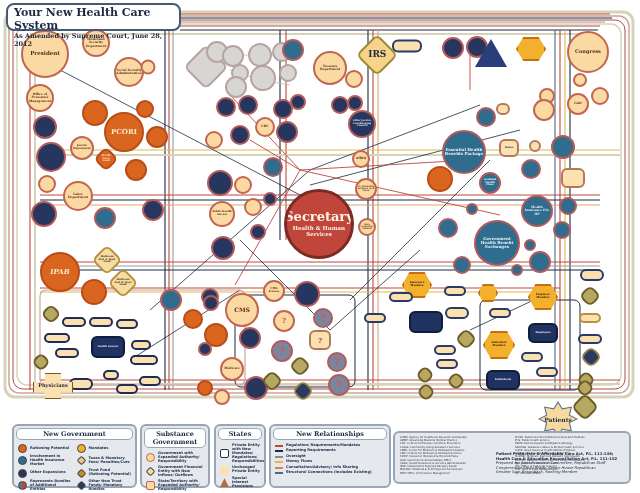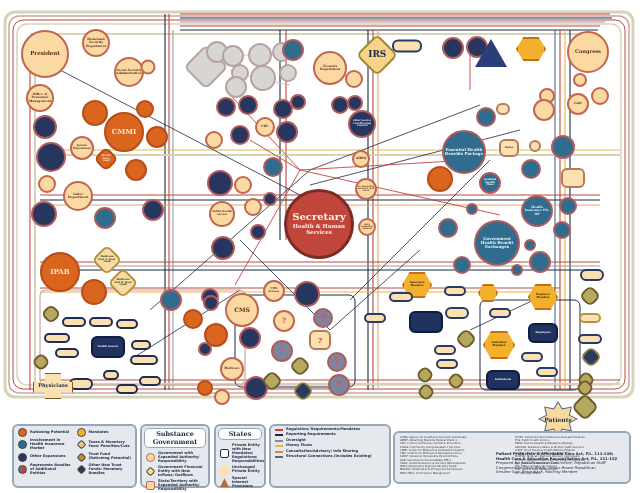--- a/index.html
+++ b/index.html
@@ -158,20 +158,24 @@
     <g fill="none" stroke="#c9b8b5" stroke-width="0.8">
       <path d="M200 55 L260 55 L300 55"></path>
       <path d="M230 70 L260 80 L290 85"></path>
     </g>
 
     <rect x="235" y="295" width="120" height="92" rx="6" fill="none" stroke="#1c2a44" stroke-width="1"></rect>
     <rect x="480" y="300" width="100" height="90" rx="6" fill="none" stroke="#1c2a44" stroke-width="1"></rect>
     <rect x="40" y="290" width="205" height="95" rx="6" fill="none" stroke="#c9a6a0" stroke-width="1.2"></rect>
   </svg>
 
+  <div class="title-box">
+    <div class="t1">Your New Health Care System</div>
+    <div class="t2">As Amended by Supreme Court, June 28, 2012</div>
+  </div>
 
   <div class="node diamond c-grey" style="left:206px;top:67px;width:32px;height:32px;">
       <span></span>
     </div>
   <div class="node circle c-grey" style="left:217px;top:52px;width:22px;height:22px;"></div>
   <div class="node circle c-grey" style="left:233px;top:56px;width:22px;height:22px;"></div>
   <div class="node circle c-grey" style="left:260px;top:55px;width:24px;height:24px;"></div>
   <div class="node circle c-grey" style="left:282px;top:52px;width:20px;height:20px;"></div>
   <div class="node circle c-grey" style="left:240px;top:73px;width:18px;height:18px;"></div>
   <div class="node circle c-grey" style="left:263px;top:78px;width:26px;height:26px;"></div>
@@ -186,21 +190,21 @@
   </div>
   <div class="node circle c-peach" style="left:129px;top:72px;width:30px;height:30px;font-size:3px;">
     <span>Social Security Administration</span>
   </div>
   <div class="node circle c-peach" style="left:148px;top:67px;width:15px;height:15px;font-size:2px;"></div>
   <div class="node circle c-peach" style="left:40px;top:98px;width:28px;height:28px;font-size:3px;">
     <span>Office of Personnel Management</span>
   </div>
 
   <div class="node circle c-orange" style="left:124px;top:132px;width:40px;height:40px;font-size:7px;">
-    <span>CMMI</span>
+    <span>PCORI</span>
   </div>
   <div class="node circle c-orange" style="left:95px;top:113px;width:26px;height:26px;font-size:2.5px;"></div>
   <div class="node circle c-orange" style="left:145px;top:109px;width:18px;height:18px;"></div>
   <div class="node circle c-orange" style="left:157px;top:137px;width:22px;height:22px;"></div>
   <div class="node diamond c-orange" style="left:106px;top:159px;width:18px;height:18px;font-size:2.5px;">
       <span>PCORI Trust Fund</span>
     </div>
   <div class="node circle c-orange" style="left:136px;top:170px;width:22px;height:22px;"></div>
   <div class="node circle c-peach" style="left:82px;top:148px;width:24px;height:24px;font-size:2.6px;">
     <span>Justice Department</span>
@@ -255,21 +259,21 @@
   </div>
   <div class="node circle c-peach" style="left:366px;top:189px;width:22px;height:22px;font-size:2.2px;">
     <span>US Preventive Services Task Force</span>
   </div>
   <div class="node circle c-peach" style="left:367px;top:227px;width:18px;height:18px;font-size:2.2px;">
     <span>HHS Inspector General</span>
   </div>
 
   <div class="node circle c-red" style="left:319px;top:224px;width:70px;height:70px;">
     <div>
-      <div style="font-size:10px;">Secretary</div>
+      <div style="font-size:13px;">Secretary</div>
       <div style="font-size:5.5px;margin-top:2px;">Health &amp; Human</div>
       <div style="font-size:5.5px;">Services</div>
     </div>
   </div>
 
   <div class="node circle c-navy" style="left:453px;top:48px;width:22px;height:22px;"></div>
   <div class="node circle c-navy" style="left:477px;top:47px;width:22px;height:22px;"></div>
   <div class="node triangle" style="left:491px;top:39px;width:32px;height:28px;background:#2a3f7a;transform:translate(-50%,0);position:absolute;"></div>
   <div class="node hex" style="left:531px;top:49px;width:30px;height:24px;"></div>
   <div class="node circle c-peach" style="left:588px;top:52px;width:42px;height:42px;font-size:5px;">
@@ -308,21 +312,21 @@
   <div class="node circle c-blue" style="left:568px;top:206px;width:18px;height:18px;"></div>
   <div class="node circle c-blue" style="left:562px;top:230px;width:18px;height:18px;"></div>
   <div class="node circle c-blue" style="left:497px;top:243px;width:46px;height:46px;font-size:4px;">
     <span>Government Health Benefit Exchanges</span>
   </div>
   <div class="node circle c-blue" style="left:530px;top:245px;width:12px;height:12px;"></div>
   <div class="node circle c-blue" style="left:540px;top:262px;width:22px;height:22px;"></div>
   <div class="node circle c-blue" style="left:462px;top:265px;width:18px;height:18px;"></div>
   <div class="node circle c-blue" style="left:517px;top:270px;width:12px;height:12px;"></div>
 
-  <div class="node circle c-orange" style="left:60px;top:272px;width:40px;height:40px;font-size:7px;">
+  <div class="node circle c-orange" style="left:60px;top:272px;width:40px;height:40px;font-size:7px;font-style:italic;">
     <span>IPAB</span>
   </div>
   <div class="node diamond d-peach" style="left:107px;top:260px;width:22px;height:22px;font-size:2.5px;">
     <span>Medicare Part A Trust Fund</span>
   </div>
   <div class="node diamond d-peach" style="left:123px;top:283px;width:22px;height:22px;font-size:2.5px;">
     <span>Medicare Part B Trust Fund</span>
   </div>
   <div class="node circle c-orange" style="left:94px;top:292px;width:26px;height:26px;"></div>
   <div class="node diamond d-olive" style="left:51px;top:314px;width:15px;height:15px;">
@@ -442,20 +446,21 @@
     <div class="star-inner">Patients</div>
   </div>
   <div class="node diamond d-olive" style="left:585px;top:407px;width:20px;height:20px;">
       <span></span>
     </div>
   <div class="node diamond d-olive" style="left:585px;top:388px;width:14px;height:14px;">
       <span></span>
     </div>
 
   <div class="legend-panel" style="left:12px;top:424px;width:125px;height:64px;">
+    <div class="legend-head">New Government</div>
     <div class="legend-grid">
       <div class="legend-item">
           <span class="sw" style="background:#d9651f;"></span>
           <span>Rationing Potential</span>
         </div>
       <div class="legend-item">
           <span class="sw" style="background:#f3b02c;"></span>
           <span>Mandates</span>
         </div>
       <div class="legend-item">
@@ -515,20 +520,21 @@
           <span>Unchanged Private Entity</span>
         </div>
       <div class="legend-item">
           <span class="sw triangle" style="background:#b56b3a;border:none;border-radius:0;"></span>
           <span>Special Interest Provisions</span>
         </div>
     </div>
   </div>
 
   <div class="legend-panel" style="left:269px;top:424px;width:122px;height:64px;">
+    <div class="legend-head">New Relationships</div>
     <div class="legend-list" style="gap:1.5px;">
       <div class="legend-item">
           <span class="rel-mark" style="background:#c0463b;"></span>
           <span>Regulation/ Requirements/Mandates</span>
         </div>
       <div class="legend-item">
           <span class="rel-mark" style="background:#1c2a44;"></span>
           <span>Reporting Requirements</span>
         </div>
       <div class="legend-item">

